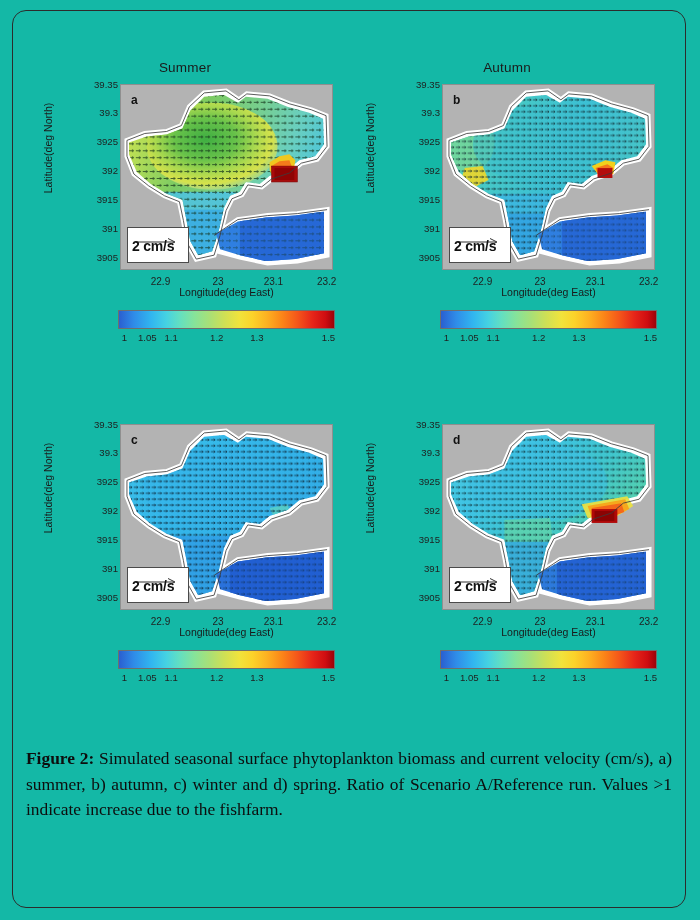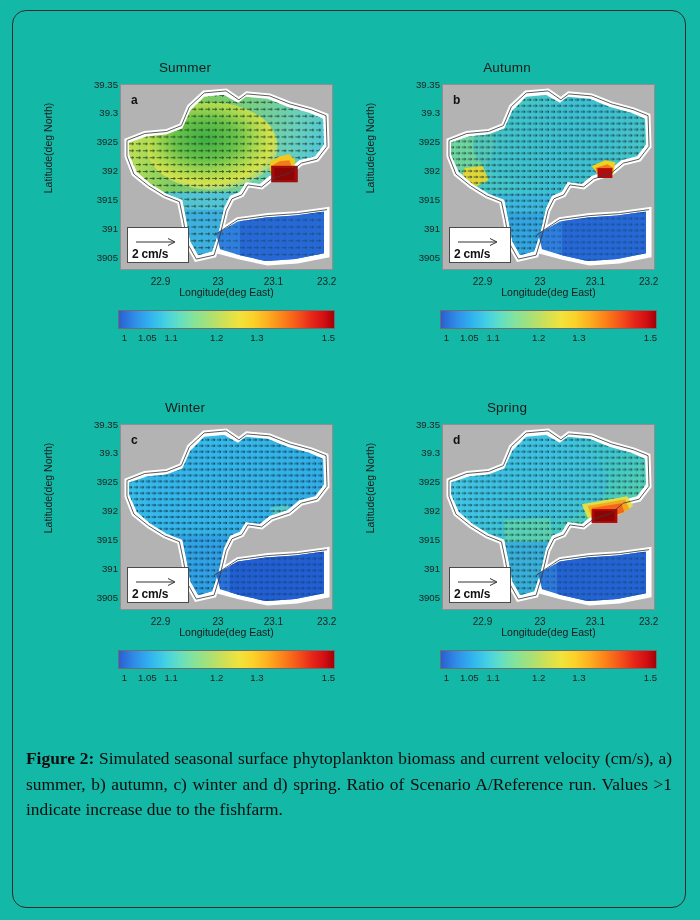--- a/index.html
+++ b/index.html
@@ -151,22 +151,22 @@
     width: 62px;
     height: 36px;
     background: #ffffff;
     border: 1px solid #4a4a4a;
     box-sizing: border-box;
   }
   .scale-arrow { position: absolute; left: 6px; top: 8px; }
   .scale-text {
     position: absolute;
     left: 4px;
-    bottom: 1px;
-    font-size: 12px;
+    bottom: 8px;
+    font-size: 14px;
     color: #111;
     font-weight: bold;
     letter-spacing: -0.2px;
   }
 
   
   .cbar-wrap {
     position: absolute;
     left: 98px;
     top: 252px;
@@ -436,21 +436,20 @@
           <div class="cbar-tick" style="left:13.5%">1.05</div>
           <div class="cbar-tick" style="left:24.5%">1.1</div>
           <div class="cbar-tick" style="left:45.5%">1.2</div>
           <div class="cbar-tick" style="left:64%">1.3</div>
           <div class="cbar-tick" style="left:97%">1.5</div>
         </div>
       </div>
     </div>
 
     <div class="panel p-c">
-      <div class="panel-title">Winter</div>
 
       <div class="ytick-wrap">
         <div class="ytick" style="top:-4px">39.35</div>
         <div class="ytick" style="top:24px">39.3</div>
         <div class="ytick" style="top:53px">3925</div>
         <div class="ytick" style="top:82px">392</div>
         <div class="ytick" style="top:111px">3915</div>
         <div class="ytick" style="top:140px">391</div>
         <div class="ytick" style="top:169px">3905</div>
       </div>
@@ -528,21 +527,20 @@
           <div class="cbar-tick" style="left:13.5%">1.05</div>
           <div class="cbar-tick" style="left:24.5%">1.1</div>
           <div class="cbar-tick" style="left:45.5%">1.2</div>
           <div class="cbar-tick" style="left:64%">1.3</div>
           <div class="cbar-tick" style="left:97%">1.5</div>
         </div>
       </div>
     </div>
 
     <div class="panel p-d">
-      <div class="panel-title">Spring</div>
 
       <div class="ytick-wrap">
         <div class="ytick" style="top:-4px">39.35</div>
         <div class="ytick" style="top:24px">39.3</div>
         <div class="ytick" style="top:53px">3925</div>
         <div class="ytick" style="top:82px">392</div>
         <div class="ytick" style="top:111px">3915</div>
         <div class="ytick" style="top:140px">391</div>
         <div class="ytick" style="top:169px">3905</div>
       </div>

